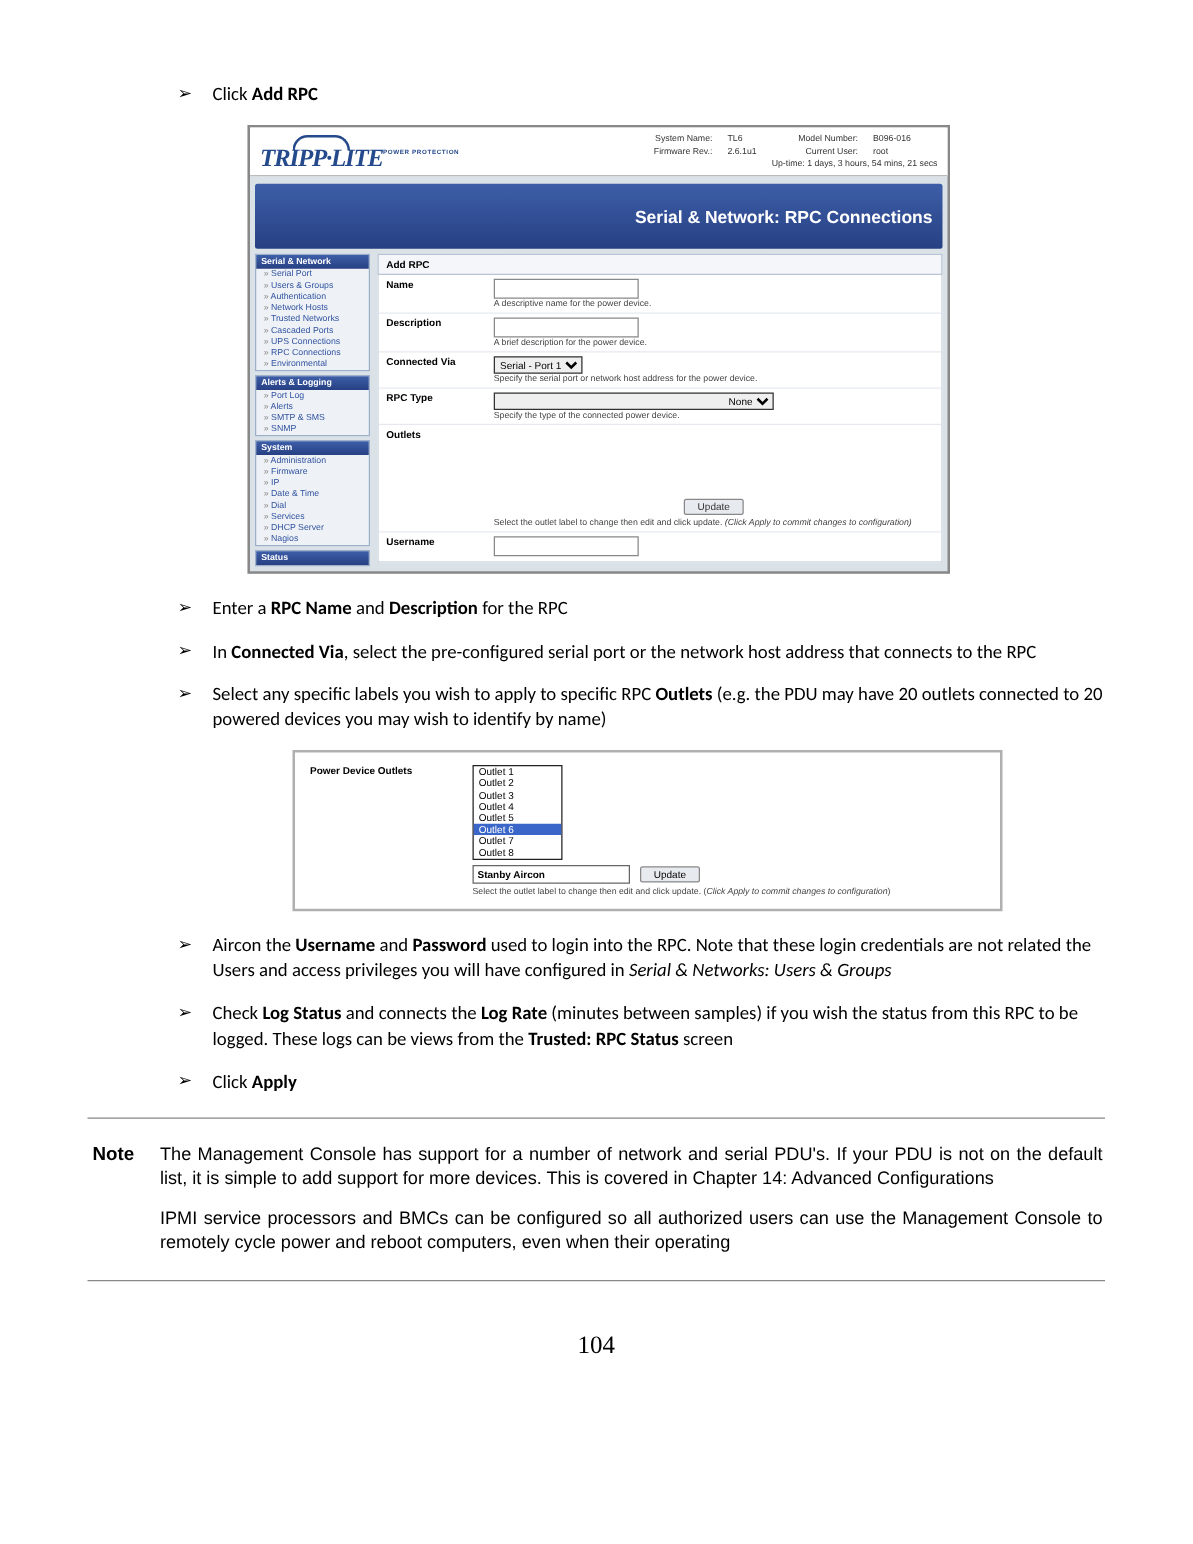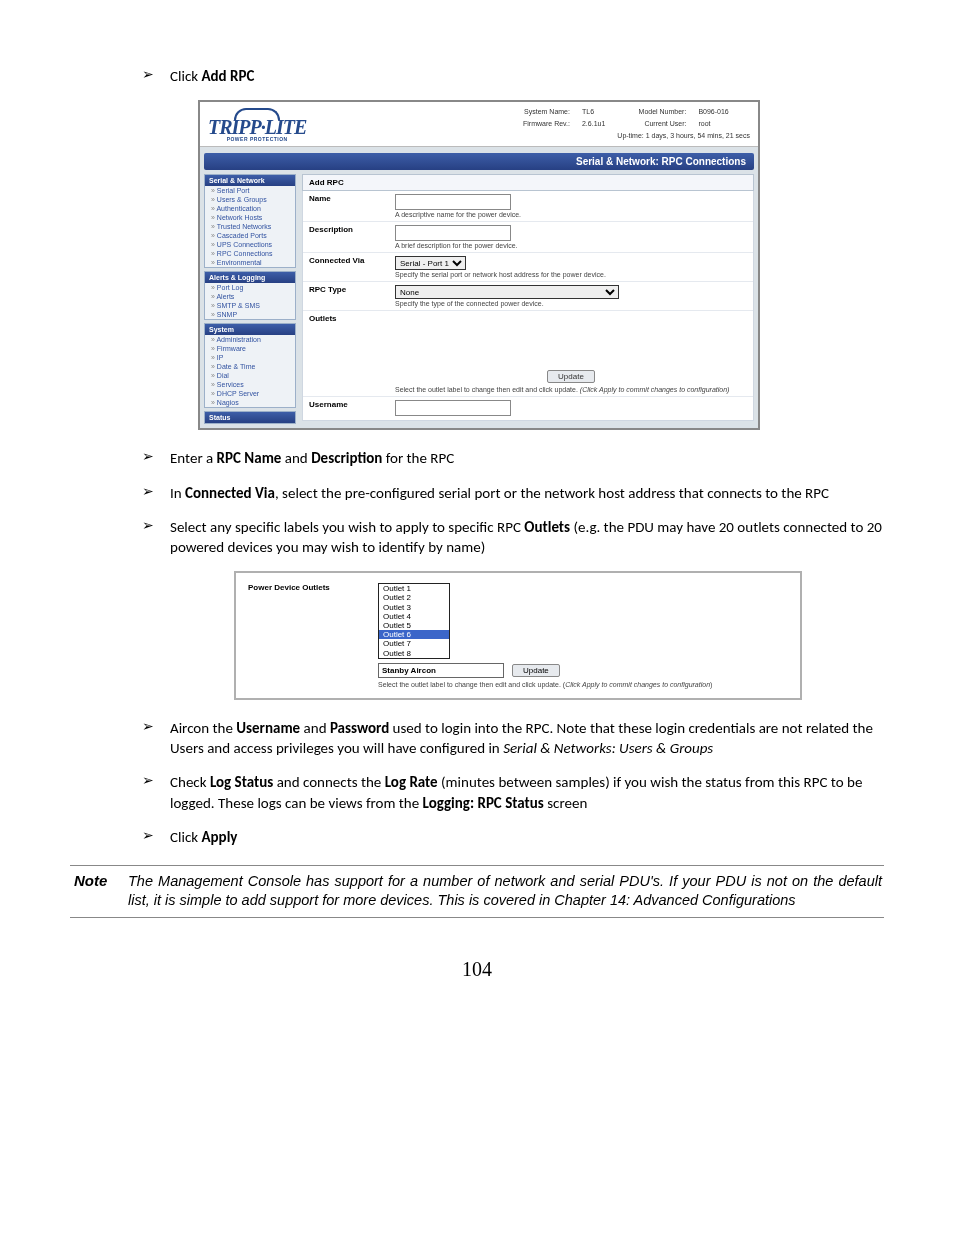--- a/index.html
+++ b/index.html
@@ -37,21 +37,21 @@
     font-size:8px;
     color:#000;
   }
   .console .hdr{
     display:flex;
     justify-content:space-between;
     padding:6px 8px 4px 8px;
     background:#fff;
     border-bottom:1px solid #bbb;
   }
-  .logo-box{display:flex;flex-direction:column;align-items:center;}
+  .logo-box{display:flex;flex-direction:row;align-items:center;}
   .logo{
     font-family:"Times New Roman",serif;
     font-style:italic;
     font-weight:900;
     font-size:20px;
     color:#254a8c;
     line-height:.9;
     letter-spacing:-1px;
   }
   .logo::before{content:"";display:block;width:42px;height:10px;border:2px solid #254a8c;border-bottom:none;border-radius:40px 40px 0 0;margin:0 auto -2px auto;}
@@ -66,23 +66,23 @@
     text-align:right;
   }
   .sysgrid .lab{text-align:right;}
   .sysgrid .val{text-align:left;}
   .uptime{grid-column:3/5;text-align:right;}
   .bluebar{
     margin:6px 4px 0 4px;
     background:linear-gradient(#3d5ea8,#274083);
     color:#fff;
     font-weight:bold;
-    font-size:10px;
+    font-size:14px;
     text-align:right;
-    padding:3px 8px;
+    padding:18px 8px;
     border-radius:2px;
   }
   .console .main{
     display:flex;
     padding:4px;
     gap:6px;
   }
   .sidebar{
     width:92px;
     display:flex;
@@ -118,21 +118,21 @@
   }
   .frow{
     display:flex;
     border-bottom:1px solid #e5e9ef;
     padding:3px 6px;
   }
   .frow:last-child{border-bottom:none;}
   .flab{width:86px;font-size:8px;font-weight:bold;}
   .fval{flex:1;font-size:7px;color:#333;}
   .fval input[type=text]{width:110px;height:12px;border:1px solid #888;font-size:8px;margin-bottom:1px;}
-  .fval select{height:14px;border:1px solid #333;font-size:8px;margin-bottom:1px;}
+  .fval select{height:14px;border:1px solid #333;font-size:8px;margin-bottom:1px;text-align:right;}
   .help{font-size:7px;color:#444;}
   .help i{font-style:italic;}
   .big-outlets{height:56px;}
   .update-btn{
     display:inline-block;
     border:1px solid #888;
     background:#e7eaee;
     font-size:8px;
     padding:1px 10px;
     border-radius:2px;
@@ -164,23 +164,22 @@
   .listbox .sel{background:#3b66c9;color:#fff;}
   .inline-row{display:flex;gap:8px;align-items:center;}
   .inline-row input{width:118px;height:13px;border:1px solid #666;font-size:8px;padding:0 3px;font-weight:bold;}
   .shot2 .help{margin-top:3px;}
 
   
   .note-wrap{
     border-top:1px solid #888;
     border-bottom:1px solid #888;
     margin-top:18px;
-    padding:6px 0;
-    display:flex;
-    font-style:italic;
+    padding:20px 0;
+    display:flex;
   }
   .note-lbl{
     width:54px;
     font-weight:bold;
     font-family:Arial,sans-serif;
     font-size:15px;
     padding-left:4px;
   }
   .note-body{
     flex:1;
@@ -361,31 +360,32 @@
 <div class="step">
   <div class="arrow">➢</div>
   <div class="body">
     <span>Aircon the </span><span class="bold">Username</span><span> and </span><span class="bold">Password</span><span> used to login into the RPC. Note that these login credentials are not related the Users and access privileges you will have configured in </span><span class="italic">Serial &amp; Networks: Users &amp; Groups</span>
   </div>
 </div>
 
 <div class="step">
   <div class="arrow">➢</div>
   <div class="body">
-    <span>Check </span><span class="bold">Log Status</span><span> and connects the </span><span class="bold">Log Rate</span><span> (minutes between samples) if you wish the status from this RPC to be logged. These logs can be views from the </span><span class="bold">Logging: RPC Status</span><span> screen</span>
+    <span>Check </span><span class="bold">Log Status</span><span> and connects the </span><span class="bold">Log Rate</span><span> (minutes between samples) if you wish the status from this RPC to be logged. These logs can be views from the </span><span class="bold">Trusted: RPC Status</span><span> screen</span>
   </div>
 </div>
 
 <div class="step">
   <div class="arrow">➢</div>
   <div class="body">
     <span>Click </span><span class="bold">Apply</span>
   </div>
 </div>
 
 <div class="note-wrap">
   <div class="note-lbl">Note</div>
   <div class="note-body">
     <p>The Management Console has support for a number of network and serial PDU's. If your PDU is not on the default list, it is simple to add support for more devices. This is covered in Chapter 14: Advanced Configurations</p>
+    <p>IPMI service processors and BMCs can be configured so all authorized users can use the Management Console to remotely cycle power and reboot computers, even when their operating</p>
   </div>
 </div>
 
 <div class="pagenum">104</div>
 
 </body></html>

